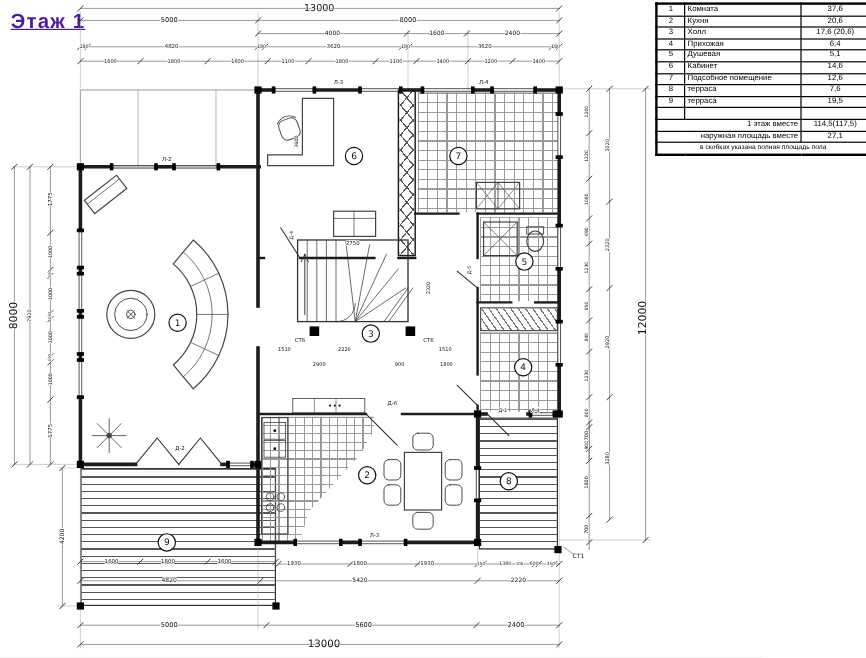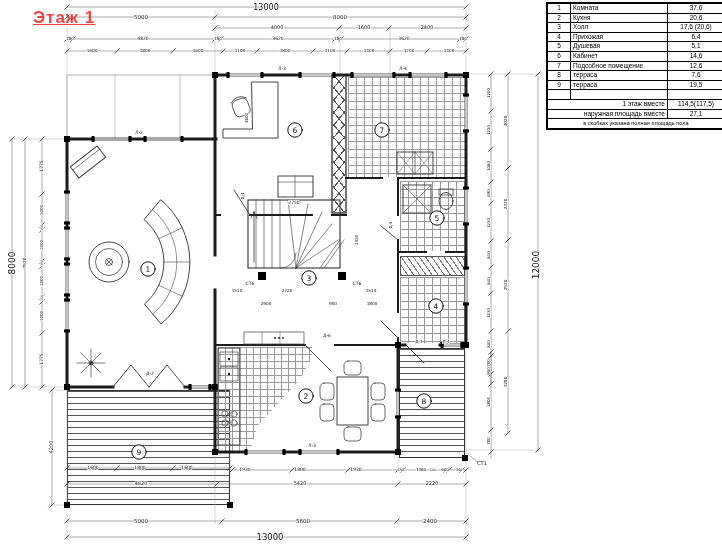--- a/index.html
+++ b/index.html
@@ -1,19 +1,19 @@
 <!DOCTYPE html>
 <html><head>
 <meta charset="utf-8">
 <style>
   html,body{margin:0;padding:0;background:#e8e8e8;}
   .canvas{position:relative;width:722px;height:548px;background:#ffffff;overflow:hidden;
           font-family:"Liberation Sans","DejaVu Sans",sans-serif;}
   .title{position:absolute;left:9px;top:8px;font-size:17px;font-weight:bold;
-         text-decoration:underline;color:#ef4444;letter-spacing:1px;margin-left:24px;}
+         text-decoration:underline;color:#4c1d95;letter-spacing:1px;}
   .hatch{position:absolute;box-sizing:border-box;}
   .planks{background:repeating-linear-gradient(to bottom,#555 0,#555 1px,transparent 1px,transparent 6px);
           border:1px solid #333;}
   .tiles8{background:repeating-linear-gradient(to bottom,#9a9a9a 0,#9a9a9a 1px,transparent 1px,transparent 8px),
                      repeating-linear-gradient(to right,#9a9a9a 0,#9a9a9a 1px,transparent 1px,transparent 8px);}
   .tiles7{background:repeating-linear-gradient(to bottom,#9a9a9a 0,#9a9a9a 1px,transparent 1px,transparent 7px),
                      repeating-linear-gradient(to right,#9a9a9a 0,#9a9a9a 1px,transparent 1px,transparent 7px);}
   .diag{background:repeating-linear-gradient(55deg,#777 0,#777 1px,transparent 1px,transparent 5px);}
   .cross{background:repeating-linear-gradient(50deg,#555 0,#555 1px,transparent 1px,transparent 8px),
                     repeating-linear-gradient(-50deg,#555 0,#555 1px,transparent 1px,transparent 8px);}

